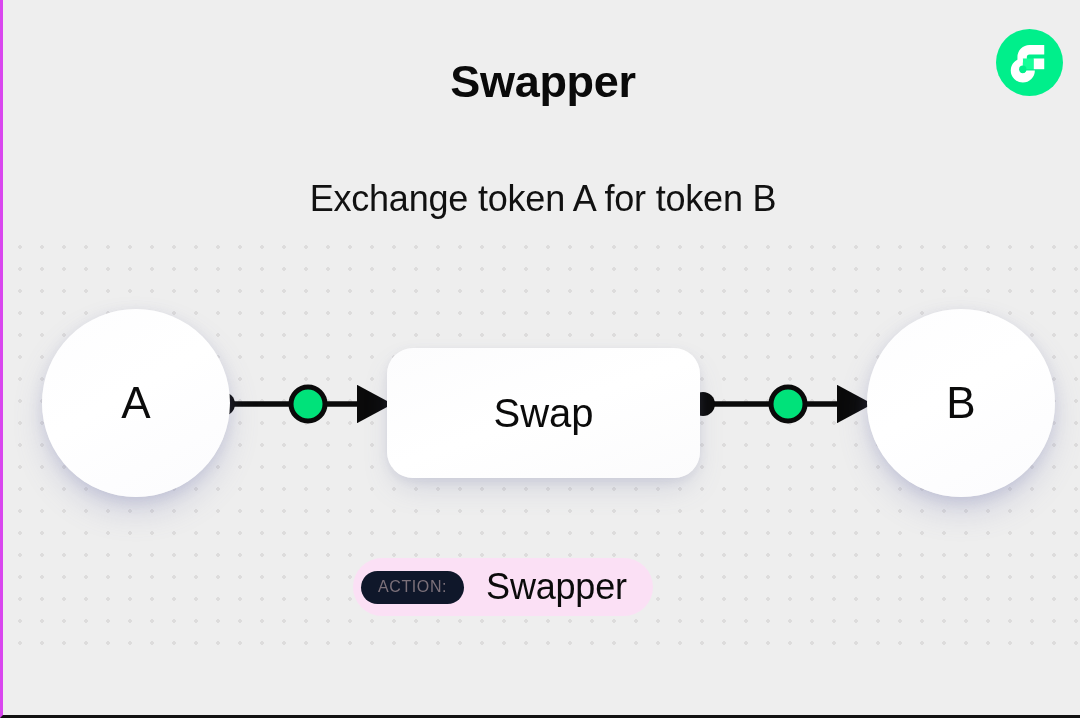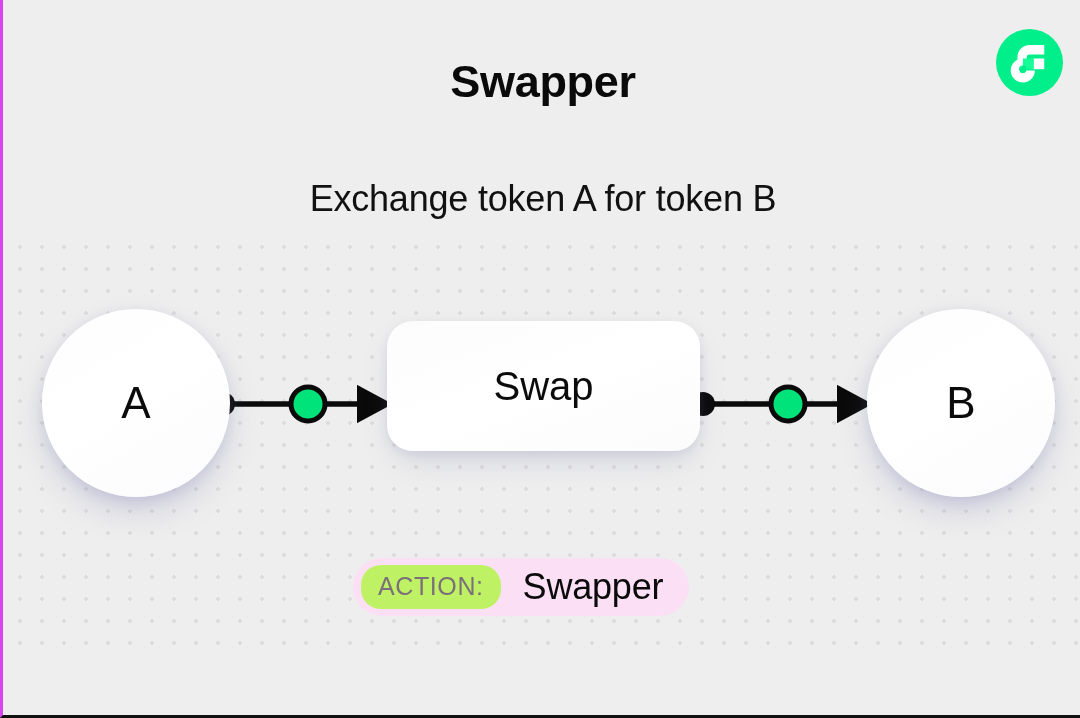--- a/index.html
+++ b/index.html
@@ -97,21 +97,21 @@
     font-size: 44px;
     font-weight: 300;
     color: #0b0b0b;
   }
   #node-a { left: 39px; top: 309px; }
   #node-b { left: 864px; top: 309px; }
 
   .swap-box {
     position: absolute;
     left: 384px;
-    top: 321px;
+    top: 348px;
     width: 313px;
     height: 130px;
     border-radius: 26px;
     background: linear-gradient(160deg, #fcfcfd 0%, #ffffff 50%, #fbfbfc 100%);
     box-shadow: 0 14px 30px -8px rgba(110,114,160,0.26),
                 0 3px 10px rgba(120,124,170,0.12);
     display: flex;
     align-items: center;
     justify-content: center;
   }
@@ -135,24 +135,24 @@
     top: 558px;
     height: 58px;
     border-radius: 29px;
     background: #fbe0f5;
     display: flex;
     align-items: center;
     padding: 0 26px 0 8px;
     box-sizing: border-box;
   }
   .action-chip {
-    background: #bef264;
+    background: #0f172a;
     border-radius: 20px;
     padding: 7px 17px 8px 17px;
-    font-size: 25px;
+    font-size: 16px;
     font-weight: 400;
     color: #7b7079;
     letter-spacing: 0.6px;
   }
   .action-value {
     margin-left: 22px;
     font-size: 36px;
     font-weight: 400;
     color: #0b0b0b;
     letter-spacing: -0.2px;

